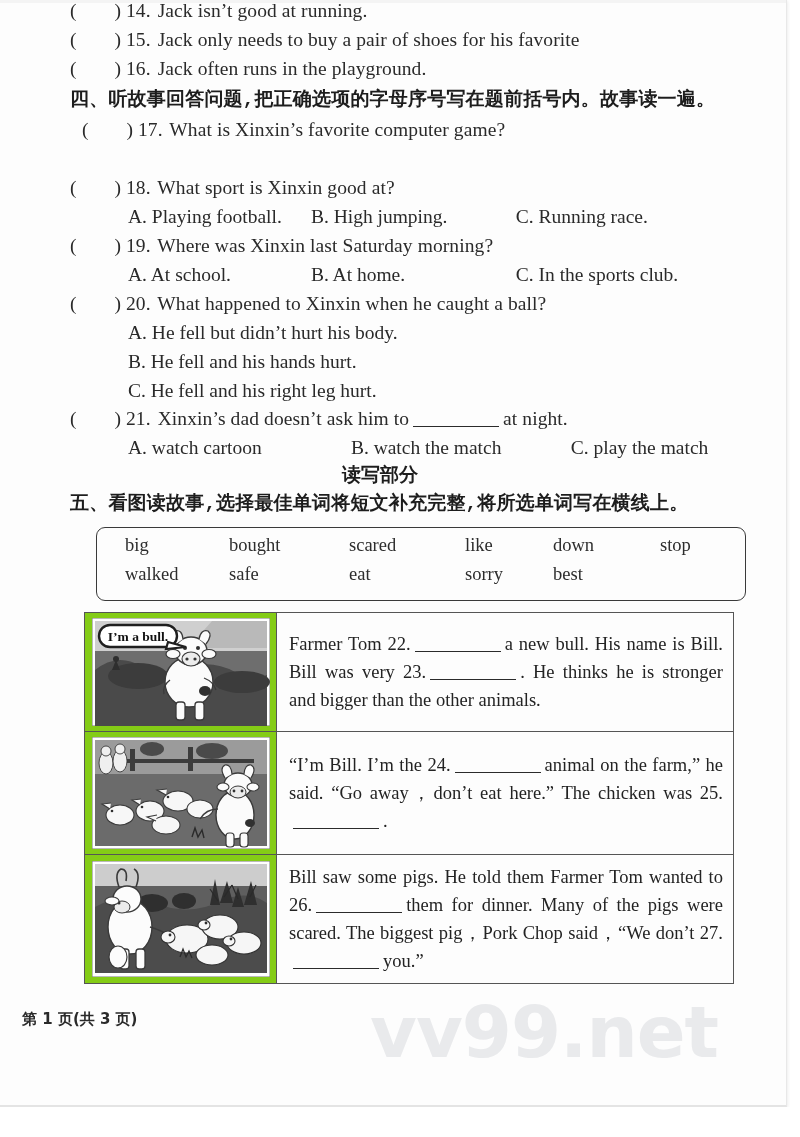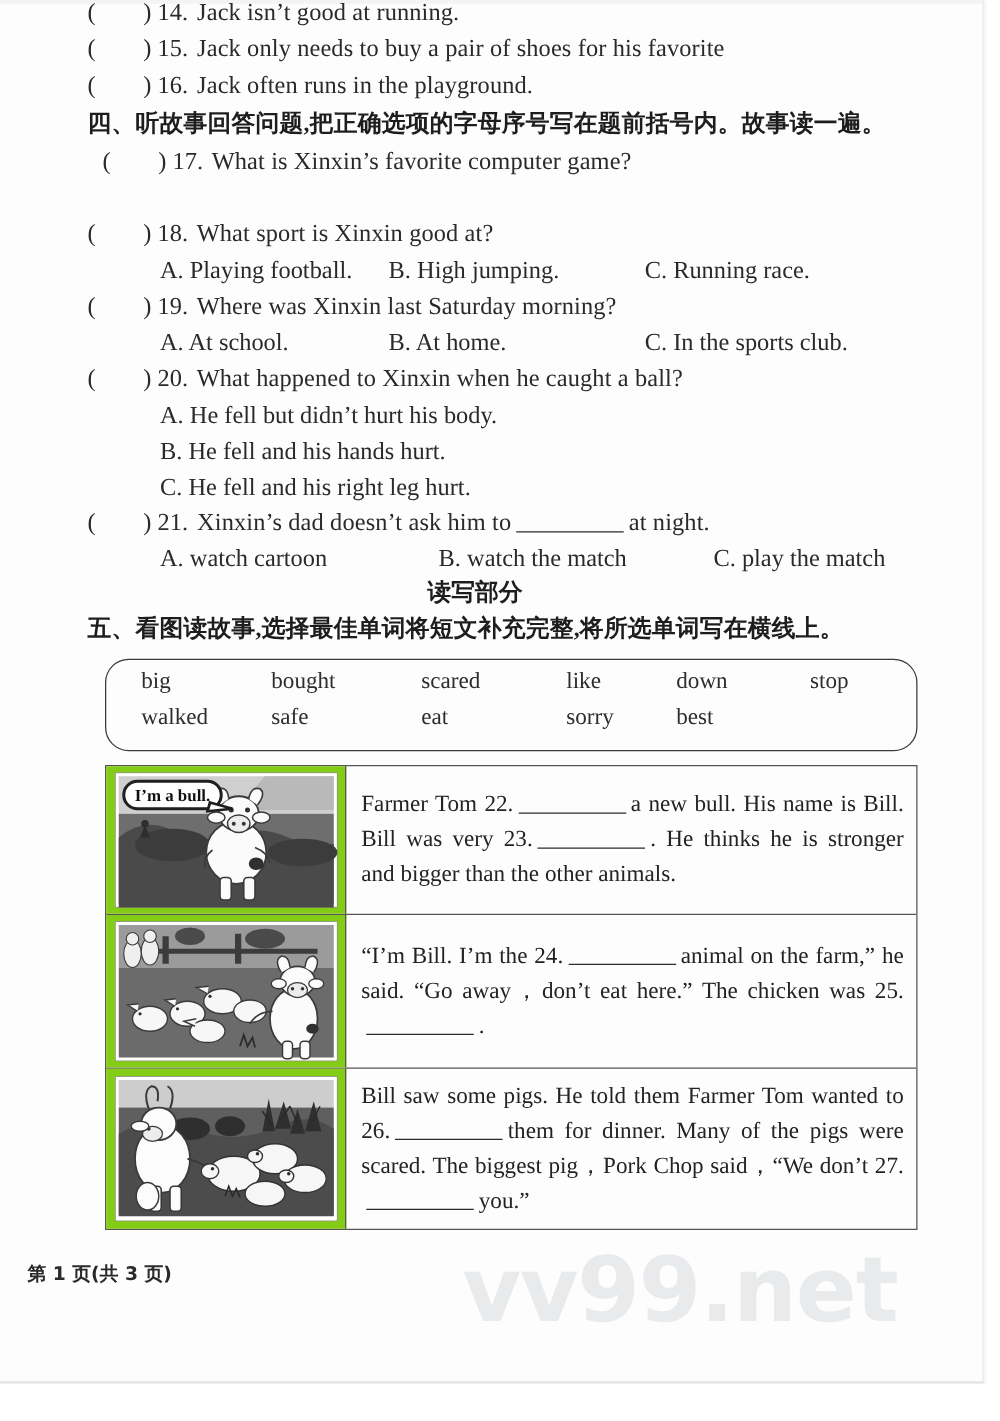--- a/index.html
+++ b/index.html
@@ -57,45 +57,45 @@
 
   .opts-row {
     font-size: 19.5px;
     line-height: 29px;
     color: #2a2a2a;
     white-space: nowrap;
   }
   .opt { display: inline-block; }
 
   .cn-head {
-    font-family: Liberation Serif, serif;
+    font-family: Liberation Mono, monospace;
     font-weight: bold;
     font-size: 19px;
     color: #1d1d1d;
     line-height: 28px;
     letter-spacing: .2px;
   }
   .cn-center {
     text-align: center;
     font-family: "DejaVu Sans", "Liberation Sans", sans-serif;
     font-weight: bold;
     font-size: 19px;
     color: #1d1d1d;
     line-height: 26px;
   }
 
   
   .wordbank {
     position: absolute;
-    left: 84px;
+    left: 96px;
     top: 527px;
     width: 648px;
     height: 72px;
     border: 1.6px solid #3a3a3a;
-    border-radius: 19px;
+    border-radius: 9px;
     background: #fdfdfd;
   }
   .wb-row {
     position: absolute;
     left: 0; right: 0;
     height: 30px;
     font-size: 18.5px;
     color: #2d2d2d;
   }
   .wb-row.r1 { top: 7px; }

